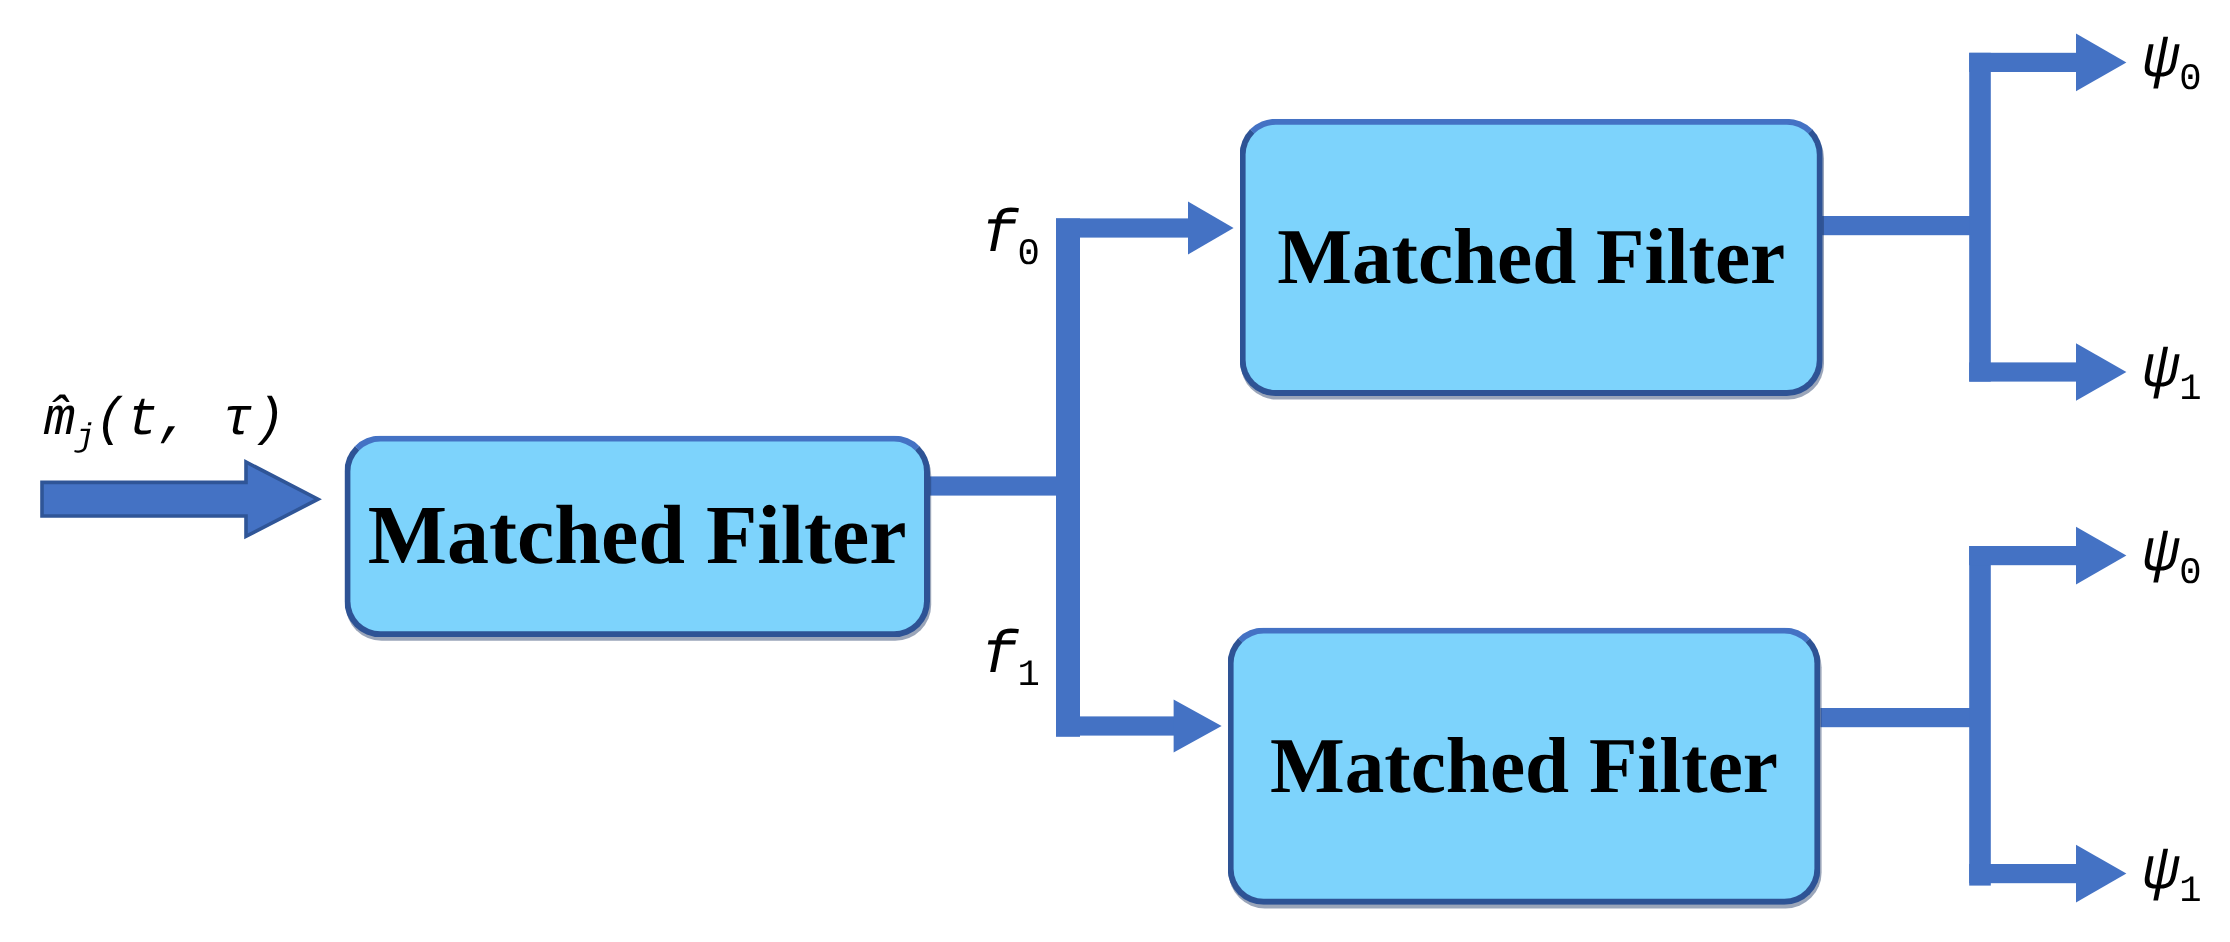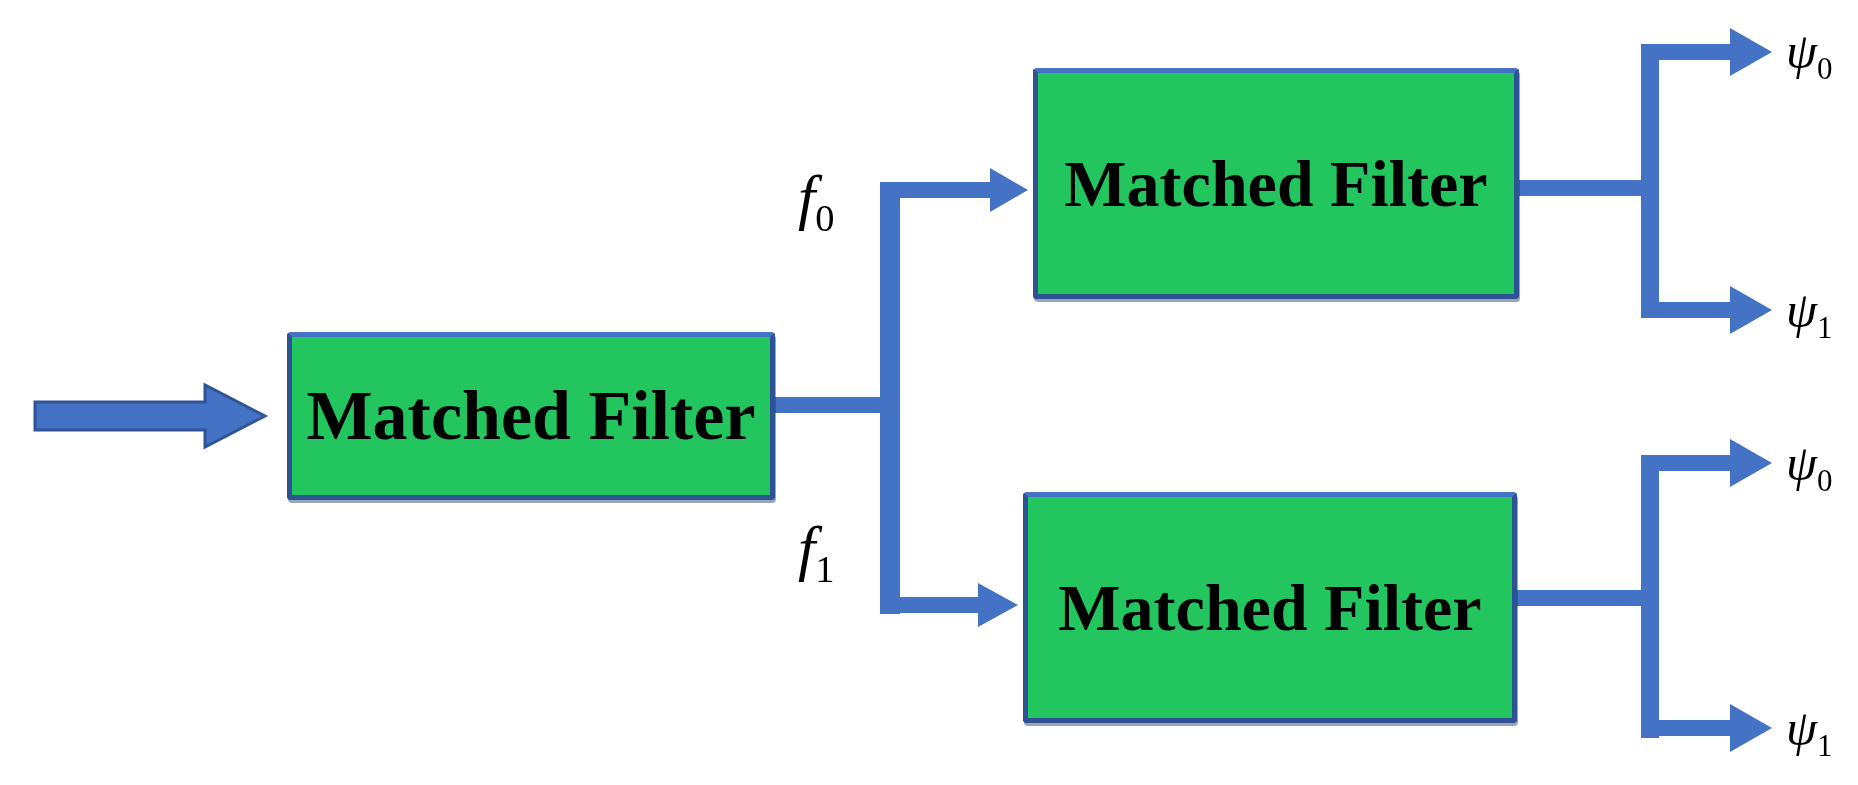--- a/index.html
+++ b/index.html
@@ -18,57 +18,58 @@
   .wires {
     position: absolute;
     left: 0;
     top: 0;
   }
   .mf-box {
     position: absolute;
     box-sizing: border-box;
     border: 5px solid #2E5395;
     border-top-color: #4472C4;
-    border-radius: 4px;
-    background: #22c55e;
+    border-radius: 30px;
+    background: #7dd3fc;
     box-shadow: 1px 3px 0 rgba(31,56,100,0.45);
     display: flex;
     align-items: center;
     justify-content: center;
+    margin-top: 31px;
   }
   .mf-label {
     font-family: "Liberation Serif", serif;
     font-weight: bold;
     color: #000000;
     white-space: nowrap;
   }
   .box-1 .mf-label { font-size: 70px; }
   .box-2 .mf-label, .box-3 .mf-label { font-size: 66px; }
   .math-label {
     position: absolute;
-    font-family: Liberation Serif, serif;
+    font-family: Liberation Mono, monospace;
     font-style: italic;
     color: #000000;
     white-space: nowrap;
   }
   .math-label sub {
     font-size: 62%;
     font-style: normal;
     line-height: 0;
     vertical-align: -0.35em;
   }
   .math-label sub.italic-sub { font-style: italic; }
   .input-label {
     font-size: 44px;
     text-align: center;
     width: 230px;
     left: 22px;
     top: 326px;
   }
-  .branch-label { font-size: 62px; line-height: 90px; }
+  .branch-label { font-size: 50px; line-height: 90px; margin-left: 20px; }
   .f0-label { left: 798px; top: 152px; }
   .f1-label { left: 798px; top: 503px; }
   .psi-label { font-size: 50px; line-height: 62px; left: 1786px; }
   .psi-0-top    { top: 20px; }
   .psi-1-top    { top: 279px; }
   .psi-0-bottom { top: 432px; }
   .psi-1-bottom { top: 697px; }
 </style>
 </head>
 <body>
@@ -100,20 +101,23 @@
     <g fill="#4472C4">
       <rect x="1517" y="590" width="133" height="16"></rect>
       <rect x="1641" y="455" width="18" height="283"></rect>
       <rect x="1641" y="455" width="89" height="16"></rect>
       <polygon points="1730,439 1730,487 1772,463"></polygon>
       <rect x="1641" y="720" width="89" height="16"></rect>
       <polygon points="1730,704 1730,752 1772,728"></polygon>
     </g>
   </svg>
 
+  <div class="math-label input-label">
+    <span>m̂</span><sub class="italic-sub">j</sub><span>(t, τ)</span>
+  </div>
 
   <div class="mf-box box-1" style="left:287px; top:332px; width:488px; height:168px;">
     <span class="mf-label">Matched Filter</span>
   </div>
 
   <div class="mf-box box-2" style="left:1033px; top:68px; width:486px; height:231px;">
     <span class="mf-label">Matched Filter</span>
   </div>
 
   <div class="mf-box box-3" style="left:1023px; top:492px; width:494px; height:231px;">

